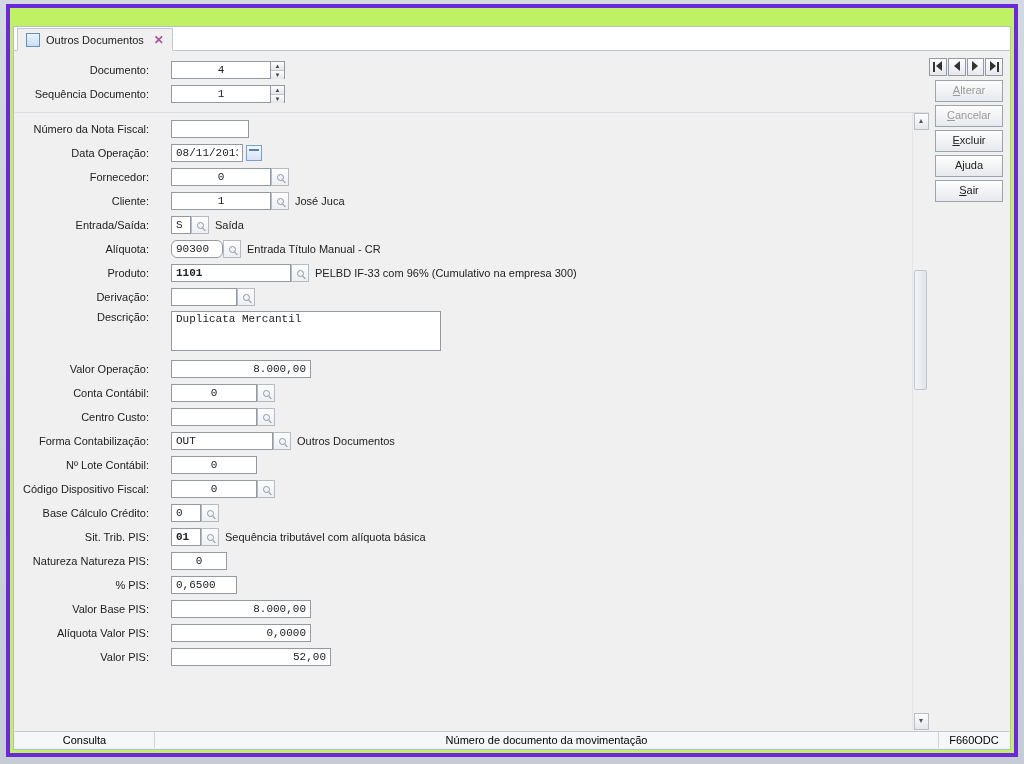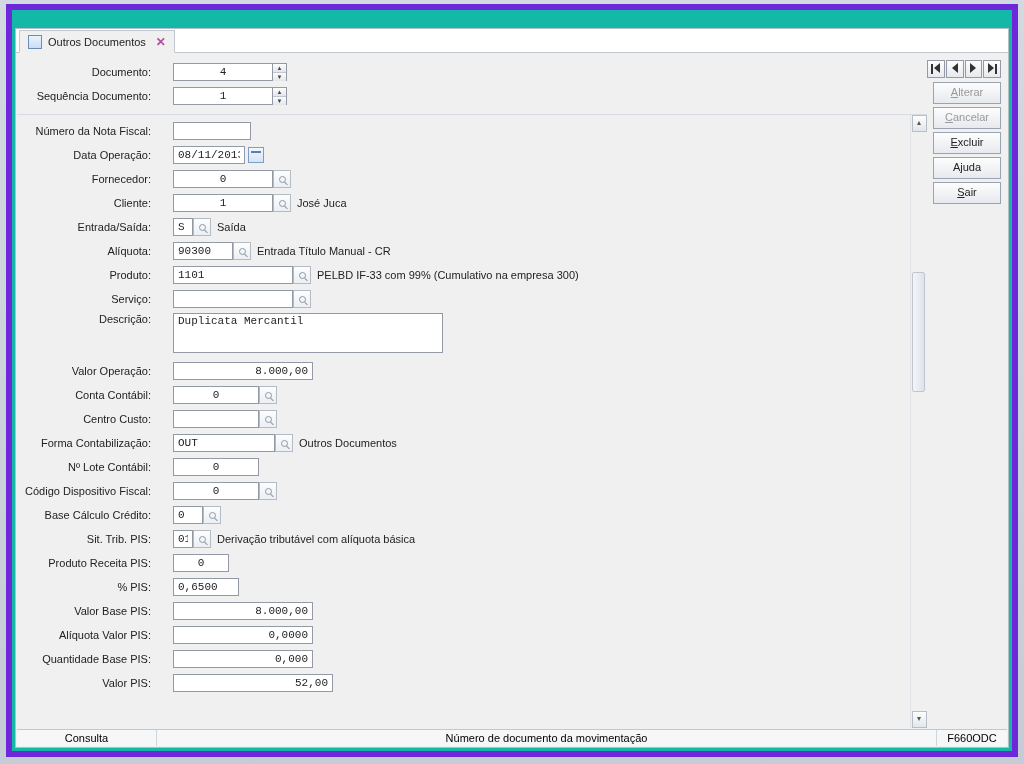--- a/index.html
+++ b/index.html
@@ -12,22 +12,22 @@
     width: 1024px;
     height: 764px;
     overflow: hidden;
   }
   .outer-frame {
     position: absolute;
     top: 4px;
     left: 6px;
     right: 6px;
     bottom: 7px;
-    background: #14b8a6;
-    border: 6px solid #6d28d9;
+    background: #bef264;
+    border: 4px solid #6d28d9;
   }
   .close-x {
     position: absolute;
     top: 4px;
     right: 7px;
     width: 18px;
     height: 16px;
     background: linear-gradient(#f29a7e, #d64b2f);
     border: 1px solid #b03a22;
     color: #fff;
@@ -406,44 +406,44 @@
               <div class="lbl">Entrada/Saída:</div>
               <input class="fld" style="width: 20px;" value="S">
               <span class="lookup-btn">
                   <span class="mag"></span>
                 </span>
               <span class="desc-txt">Saída</span>
             </div>
 
             <div class="row">
               <div class="lbl">Alíquota:</div>
-              <input class="fld" style="width: 60px;" value="90300">
+              <input class="fld" style="width: 52px; border-radius: 6px;" value="90300">
               <span class="lookup-btn">
                   <span class="mag"></span>
                 </span>
               <span class="desc-txt">Entrada Título Manual - CR</span>
             </div>
 
             <div class="row">
               <div class="lbl">Produto:</div>
-              <input class="fld" style="width: 120px;" value="1101">
-              <span class="lookup-btn">
-                  <span class="mag"></span>
-                </span>
-              <span class="desc-txt">PELBD IF-33 com 99% (Cumulativo na empresa 300)</span>
-            </div>
-
-
-            <div class="row">
-              <div class="lbl">Serviço:</div>
-              <input class="fld" style="width: 120px;" value="">
-              <span class="lookup-btn">
-                  <span class="mag"></span>
-                </span>
-            </div>
+              <input class="fld" style="width: 120px; font-weight: bold;" value="1101">
+              <span class="lookup-btn">
+                  <span class="mag"></span>
+                </span>
+              <span class="desc-txt">PELBD IF-33 com 96% (Cumulativo na empresa 300)</span>
+            </div>
+
+            <div class="row">
+              <div class="lbl">Derivação:</div>
+              <input class="fld" style="width: 66px;" value="">
+              <span class="lookup-btn">
+                  <span class="mag"></span>
+                </span>
+            </div>
+
 
             <div class="row tall">
               <div class="lbl">Descrição:</div>
               <textarea class="fld" style="width: 270px;">Duplicata Mercantil</textarea>
             </div>
 
             <div class="row">
               <div class="lbl">Valor Operação:</div>
               <input class="fld right" style="width: 140px;" value="8.000,00">
             </div>
@@ -489,51 +489,47 @@
             <div class="row">
               <div class="lbl">Base Cálculo Crédito:</div>
               <input class="fld" style="width: 30px;" value="0">
               <span class="lookup-btn">
                   <span class="mag"></span>
                 </span>
             </div>
 
             <div class="row">
               <div class="lbl">Sit. Trib. PIS:</div>
-              <input class="fld" style="width: 20px;" value="01">
-              <span class="lookup-btn">
-                  <span class="mag"></span>
-                </span>
-              <span class="desc-txt">Derivação tributável com alíquota básica</span>
-            </div>
-
-            <div class="row">
-              <div class="lbl">Produto Receita PIS:</div>
+              <input class="fld" style="width: 30px; font-weight: bold;" value="01">
+              <span class="lookup-btn">
+                  <span class="mag"></span>
+                </span>
+              <span class="desc-txt">Sequência tributável com alíquota básica</span>
+            </div>
+
+            <div class="row">
+              <div class="lbl">Natureza Natureza PIS:</div>
               <input class="fld center" style="width: 56px;" value="0">
             </div>
 
             <div class="row">
               <div class="lbl">% PIS:</div>
               <input class="fld" style="width: 66px;" value="0,6500">
             </div>
 
             <div class="row">
               <div class="lbl">Valor Base PIS:</div>
               <input class="fld right" style="width: 140px;" value="8.000,00">
             </div>
 
             <div class="row">
               <div class="lbl">Alíquota Valor PIS:</div>
               <input class="fld right" style="width: 140px;" value="0,0000">
             </div>
 
-            <div class="row">
-              <div class="lbl">Quantidade Base PIS:</div>
-              <input class="fld right" style="width: 140px;" value="0,000">
-            </div>
 
             <div class="row">
               <div class="lbl">Valor PIS:</div>
               <input class="fld right" style="width: 160px;" value="52,00">
             </div>
 
           </div>
 
           <div class="scrollbar">
             <div class="sb-btn">▴</div>

